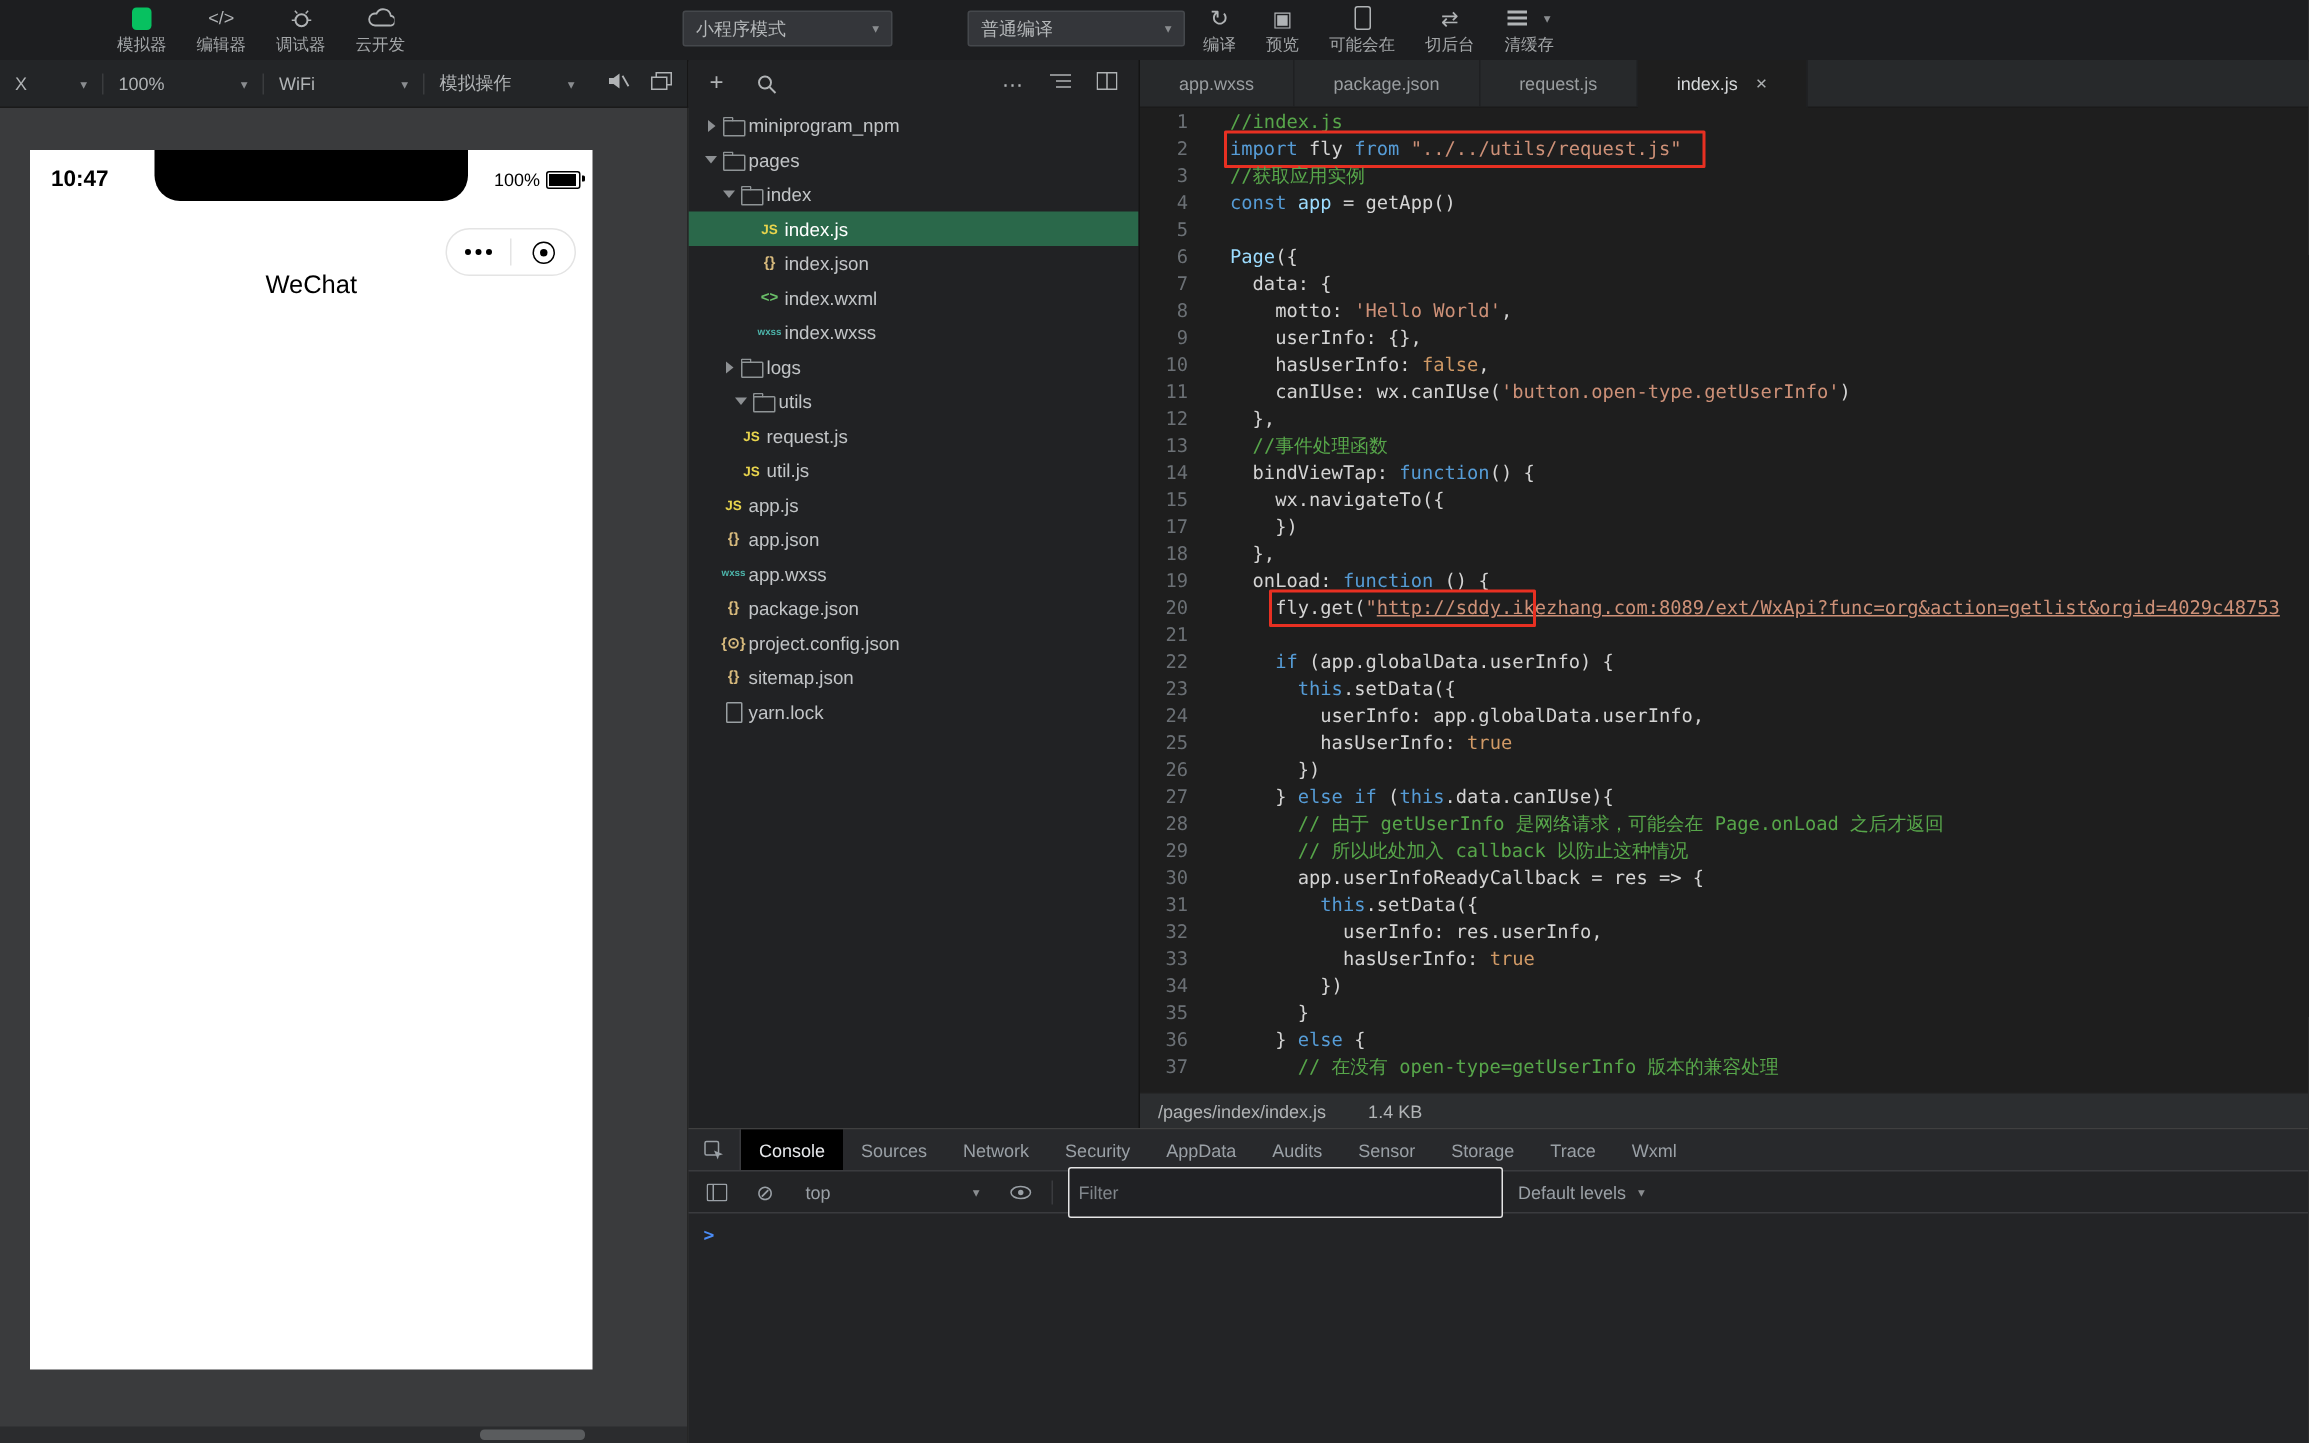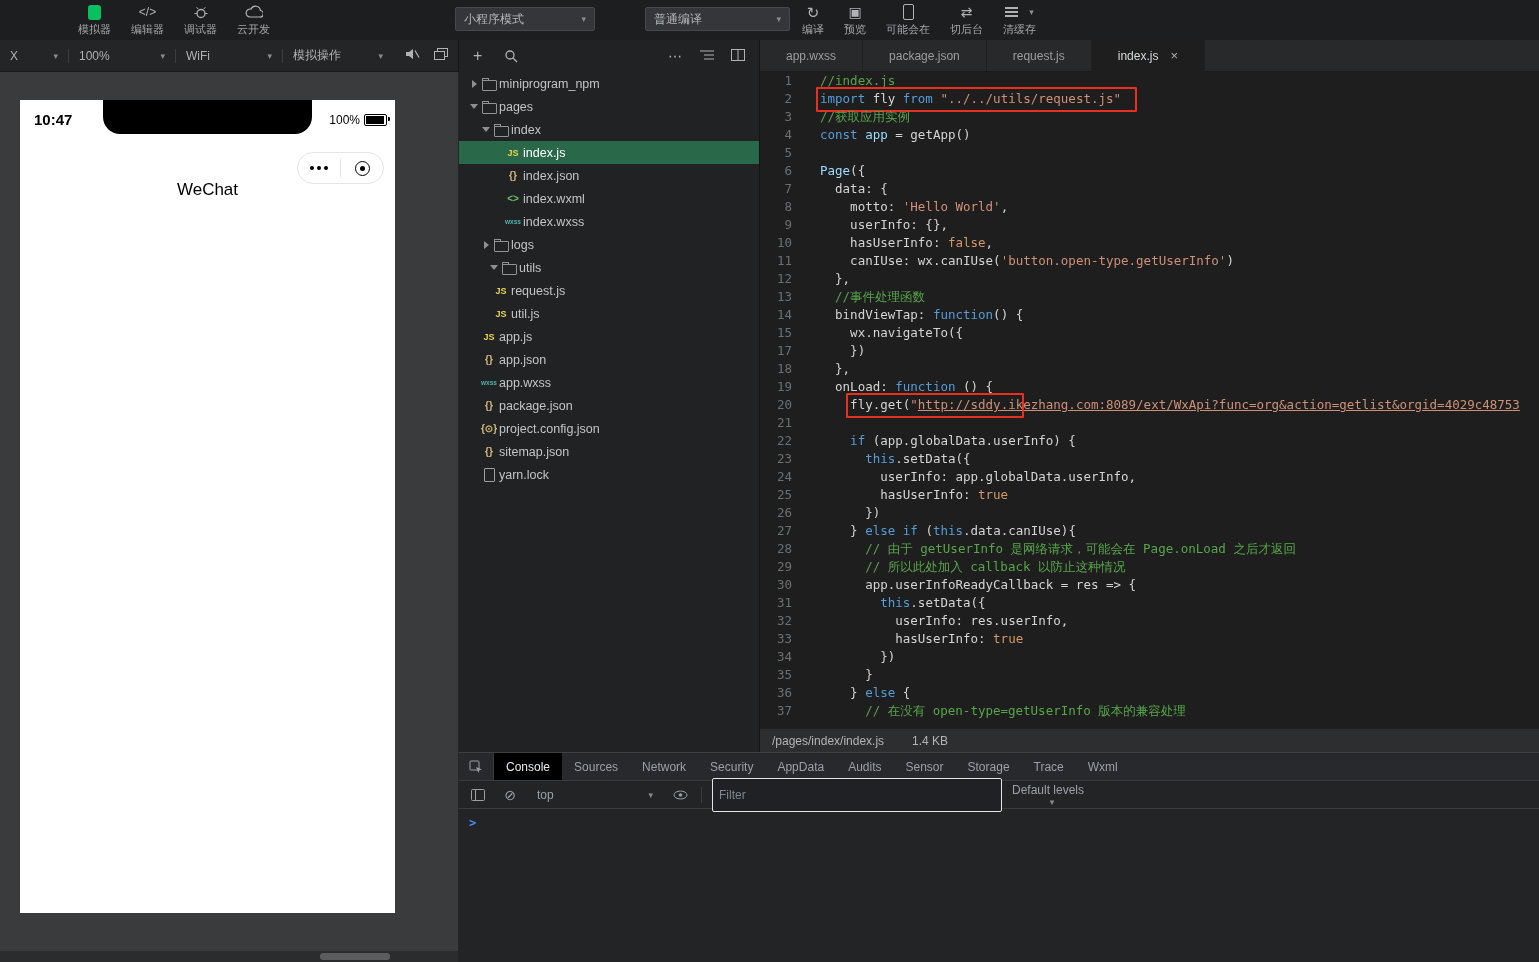--- a/index.html
+++ b/index.html
@@ -509,21 +509,21 @@
         <span class="caret">▾</span>
       </span>
       <span class="c-ibtn">
         <svg width="15" height="10">
             <ellipse cx="7.5" cy="5" rx="6.5" ry="4" fill="none" stroke="#9aa0a6"></ellipse>
             <circle cx="7.5" cy="5" r="1.8" fill="#9aa0a6"></circle>
           </svg>
       </span>
       <span class="c-sep"></span>
       <input class="c-filter" placeholder="Filter" style="">
-      <span style="display:flex;align-items:center;flex-direction:column;">
+      <span style="display:flex;align-items:center;">
         <span>Default levels</span>
         <span class="caret">▾</span>
       </span>
     </div>
     <div class="c-body">
       <span class="c-prompt">&gt;</span>
     </div>
   </div>
 
 </div>

